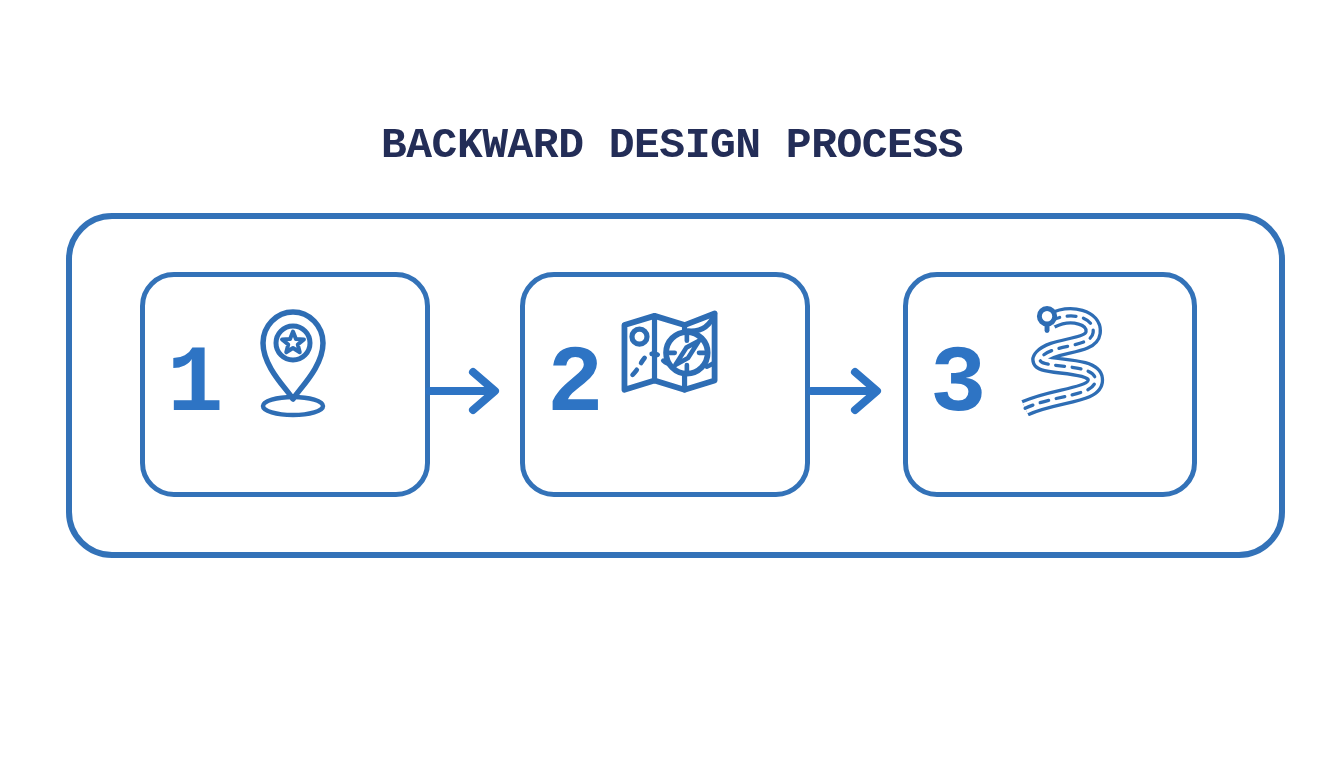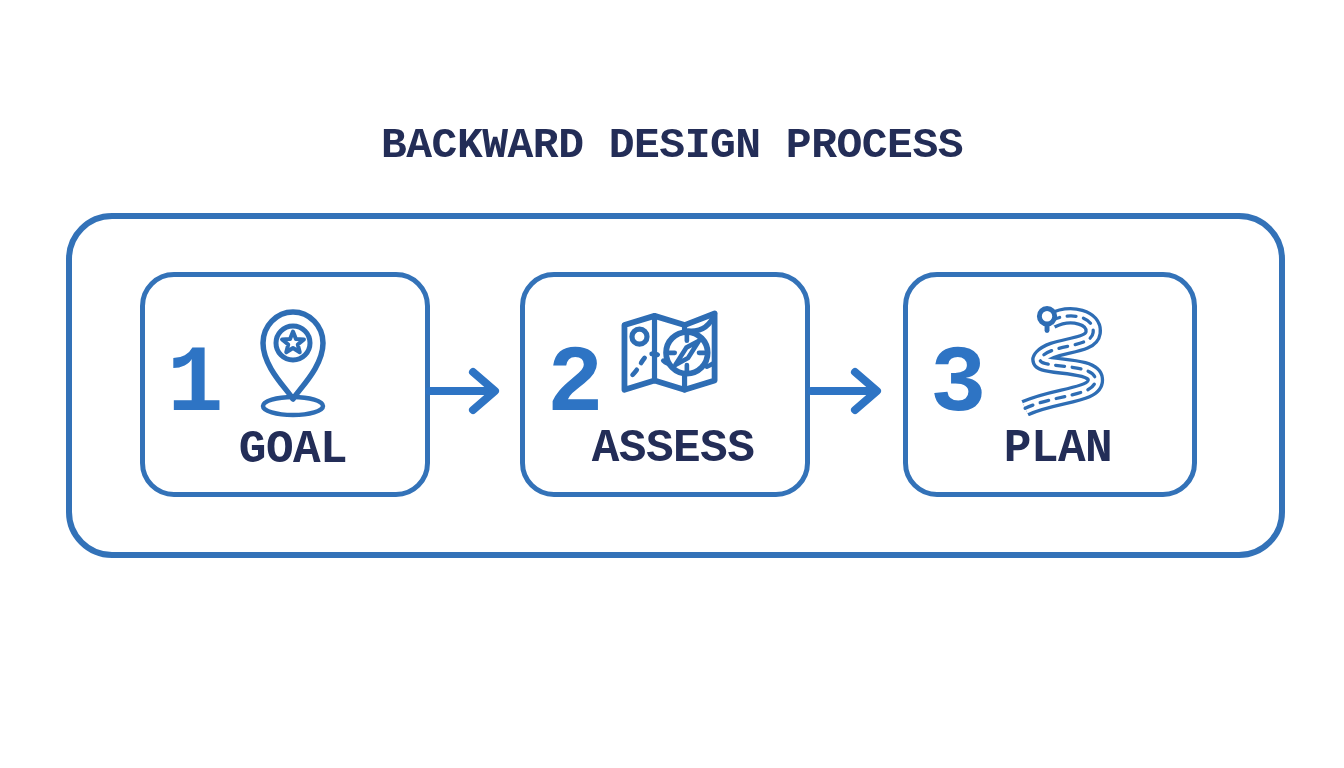--- a/index.html
+++ b/index.html
@@ -106,21 +106,20 @@
     <div class="step-number">1</div>
     <div class="step-content">
       <span class="icon">
         <svg width="100" height="118" viewBox="0 0 100 116" fill="none" stroke="currentColor" stroke-linecap="round" stroke-linejoin="round">
           <ellipse cx="50" cy="103" rx="30" ry="9" stroke-width="4.5"></ellipse>
           <path d="M50 96 C 44 86, 20 64, 20 40 C 20 23, 33.5 9, 50 9 C 66.5 9, 80 23, 80 40 C 80 64, 56 86, 50 96 Z" fill="#ffffff" stroke-width="5.5"></path>
           <circle cx="50" cy="40" r="17" stroke-width="5"></circle>
           <polygon points="50,28.5 52.94,35.96 60.94,36.45 54.76,41.55 56.76,49.3 50,45 43.24,49.3 45.24,41.55 39.06,36.45 47.06,35.96" stroke-width="4"></polygon>
         </svg>
       </span>
-      <div class="step-label">GOAL</div>
     </div>
   </div>
 
   <svg class="arrow arrow-1" viewBox="0 0 80 56" fill="none" stroke="currentColor" stroke-linecap="round" stroke-linejoin="round">
     <path d="M3 28 H62" stroke-width="8"></path>
     <path d="M47 9 L69 28 L47 47" stroke-width="8"></path>
   </svg>
 
   <div class="step step-2">
     <div class="step-number">2</div>
@@ -135,38 +134,36 @@
           <path d="M17 63 C 25 55, 25 47, 33 45 C 41 43, 41 51, 47 53" stroke-width="4" stroke-dasharray="5.5 7"></path>
           <path d="M70 61 C 76 57, 81 57, 87 53" stroke-width="4" stroke-dasharray="5.5 7"></path>
           <circle cx="64" cy="44" r="18" fill="#ffffff" stroke-width="5"></circle>
           <path d="M64 29 V33.5" stroke-width="4"></path>
           <path d="M64 54.5 V59" stroke-width="4"></path>
           <path d="M49 44 H53.5" stroke-width="4"></path>
           <path d="M74.5 44 H79" stroke-width="4"></path>
           <polygon points="54,54.5 65,48.5 74.5,33.5 63.5,39.5" stroke-width="4"></polygon>
         </svg>
       </span>
-      <div class="step-label">ASSESS</div>
     </div>
   </div>
 
   <svg class="arrow arrow-2" viewBox="0 0 80 56" fill="none" stroke="currentColor" stroke-linecap="round" stroke-linejoin="round">
     <path d="M3 28 H62" stroke-width="8"></path>
     <path d="M47 9 L69 28 L47 47" stroke-width="8"></path>
   </svg>
 
   <div class="step step-3">
     <div class="step-number">3</div>
     <div class="step-content">
       <span class="icon">
         <svg width="114" height="114" viewBox="0 0 104 104" fill="none">
           <path d="M46 17 C 64 8, 86 14, 84 28 C 82 42, 48 38, 37 50 C 26 62, 84 54, 86 70 C 88 86, 50 84, 22 97" stroke="currentColor" stroke-width="16" stroke-linecap="butt"></path>
           <path d="M46 17 C 64 8, 86 14, 84 28 C 82 42, 48 38, 37 50 C 26 62, 84 54, 86 70 C 88 86, 50 84, 22 97" stroke="#ffffff" stroke-width="10" stroke-linecap="butt"></path>
           <path d="M46 17 C 64 8, 86 14, 84 28 C 82 42, 48 38, 37 50 C 26 62, 84 54, 86 70 C 88 86, 50 84, 22 97" stroke="currentColor" stroke-width="3" stroke-dasharray="8 7" stroke-linecap="round"></path>
           <circle cx="42" cy="13" r="7" fill="#ffffff" stroke="currentColor" stroke-width="4.5"></circle>
           <path d="M42 21 L42 26" stroke="currentColor" stroke-width="4.5" stroke-linecap="round"></path>
         </svg>
       </span>
-      <div class="step-label">PLAN</div>
     </div>
   </div>
 
 </div>
 
 </body></html>

